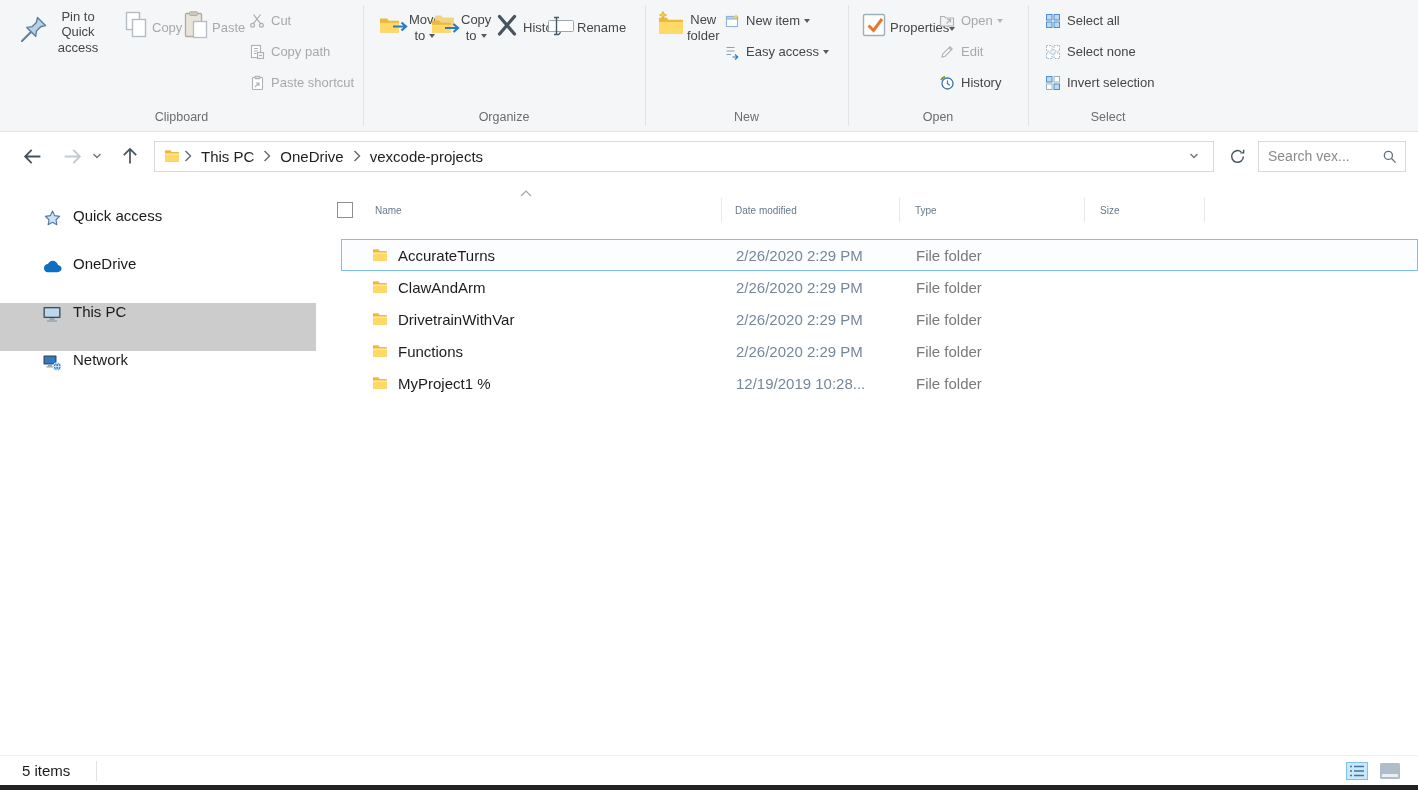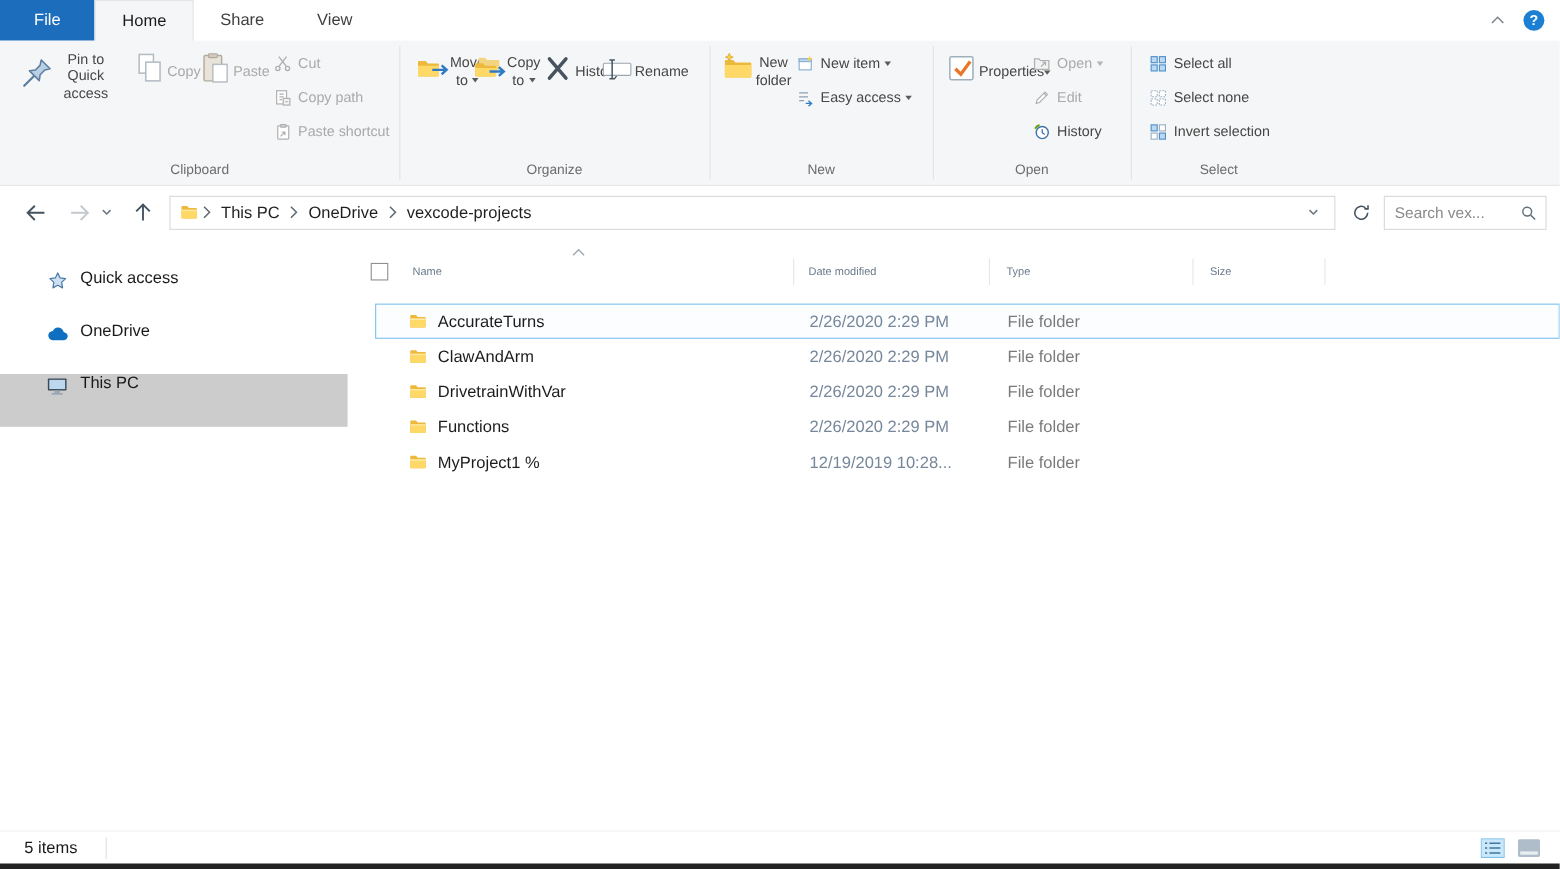--- a/index.html
+++ b/index.html
@@ -81,34 +81,20 @@
   .status-sep{width:1px;height:20px;background:#e2e2e2;margin-left:26px;}
   .view-toggles{margin-left:auto;display:flex;align-items:center;gap:5px;padding-right:6px;}
   .viewbtn{width:28px;height:26px;display:flex;align-items:center;justify-content:center;cursor:default;}
   .taskbar-strip{height:5px;background:#222;flex:0 0 auto;}
 </style>
 </head>
 <body>
 
 <div class="window">
 
-  <div class="tabbar">
-    <div class="tab tab-file">File</div>
-    <div class="tab tab-active">Home</div>
-    <div class="tab">Share</div>
-    <div class="tab">View</div>
-    <div class="tabbar-right">
-      <span class="tb-icon">
-          <svg viewBox="0 0 16 16" width="15" height="15" fill="none" stroke="#7a848d" stroke-width="1.5">
-            <path d="M2.5 10.5L8 5l5.5 5.5"></path>
-          </svg>
-        </span>
-      <span class="help-circle">?</span>
-    </div>
-  </div>
 
   <div class="ribbon">
 
     <div class="rgroup g-clipboard">
       <div class="rgroup-content">
         <div class="bigbtn" style="width:88px">
           <span class="icon32">
               <svg viewBox="0 0 32 32" width="32" height="32">
                 <path d="M19.5 4.5l8 8-4.8 1.2-4.2 4.2-.8 5.4-8.9-8.9 5.4-.8 4.2-4.2z" fill="#b9cfe4" stroke="#5b7d9e" stroke-width="1.4" stroke-linejoin="round"></path>
                 <path d="M12.5 19.5L4 28" stroke="#5b7d9e" stroke-width="2" stroke-linecap="round"></path>
@@ -443,20 +429,33 @@
           <span class="side-icon">
             <svg viewBox="0 0 20 20" width="20" height="20">
               <rect x="1.5" y="3" width="17" height="11" rx="0.8" fill="#3a4a57"></rect>
               <rect x="2.8" y="4.3" width="14.4" height="8.4" fill="#bdd7ee"></rect>
               <rect x="7.5" y="14" width="5" height="2.2" fill="#9aa7b2"></rect>
               <rect x="5" y="16.2" width="10" height="1.6" fill="#9aa7b2"></rect>
             </svg>
           </span>
           <span>This PC</span>
         </div>
+        <div class="side-item">
+          <span class="side-icon">
+            <svg viewBox="0 0 20 20" width="20" height="20">
+              <rect x="1.5" y="3.5" width="13" height="9" rx="0.8" fill="#3a4a57"></rect>
+              <rect x="2.7" y="4.7" width="10.6" height="6.6" fill="#2f7bc4"></rect>
+              <rect x="6" y="12.5" width="4" height="1.6" fill="#9aa7b2"></rect>
+              <rect x="4.5" y="14.1" width="7" height="1.4" fill="#9aa7b2"></rect>
+              <circle cx="15.2" cy="14.5" r="4" fill="#2f8ad8" stroke="#fff" stroke-width="0.8"></circle>
+              <path d="M11.5 14.5h7.4M15.2 10.8a5.2 5.2 0 0 1 0 7.4M15.2 10.8a5.2 5.2 0 0 0 0 7.4" stroke="#fff" stroke-width="0.7" fill="none"></path>
+            </svg>
+          </span>
+          <span>Network</span>
+        </div>
       </div>
     <div class="filearea">
       <div class="list-header">
         <span class="hdr-checkbox"></span>
         <div class="hcell hc-name">
           <span class="sort-chevron"><svg viewBox="0 0 12 7" width="12" height="7" fill="none" stroke="#9aa7b1" stroke-width="1.2">
                 <path d="M1 6l5-5 5 5"></path>
               </svg></span>
           <span>Name</span>
         </div>

